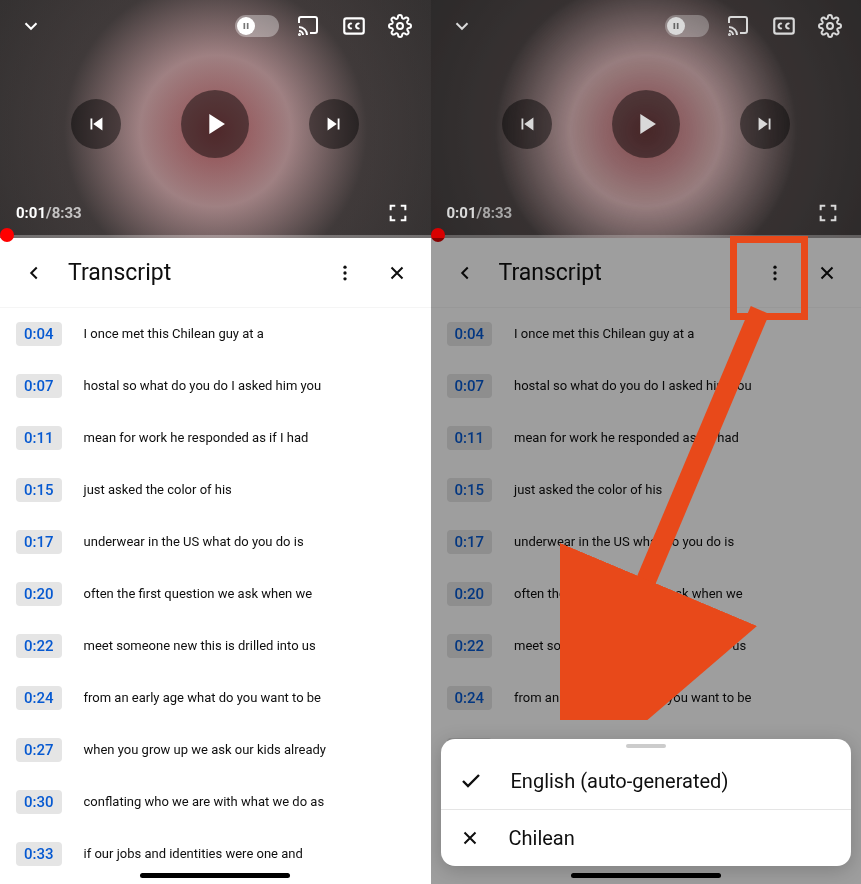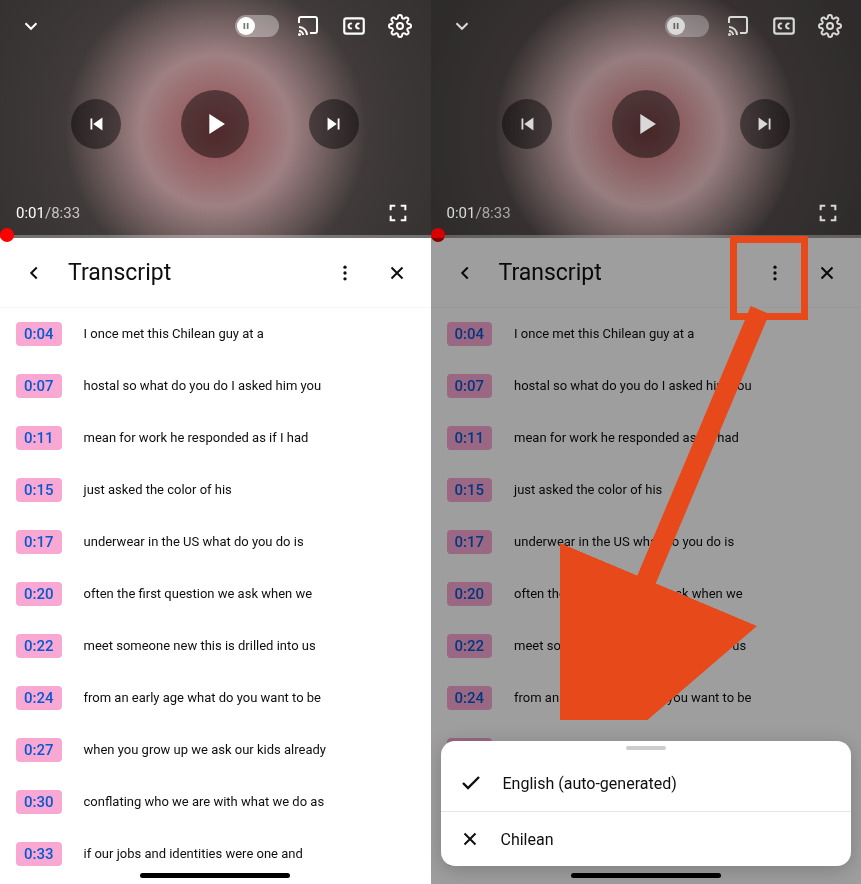--- a/index.html
+++ b/index.html
@@ -90,21 +90,21 @@
   .ctrl-circle svg { fill: #fff; }
   .bottom-bar {
     position: absolute;
     bottom: 8px;
     left: 0;
     right: 0;
     padding: 0 16px;
     display: flex;
     align-items: center;
     font-size: 15px;
-    font-weight: 400;
+    font-weight: 700;
   }
   .time-cur { color: #fff; }
   .time-sep, .time-dur { color: rgba(255,255,255,0.7); }
   .progress-track {
     position: absolute;
     bottom: 0;
     left: 0;
     right: 0;
     height: 3px;
     background: rgba(255,255,255,0.3);
@@ -144,21 +144,21 @@
     overflow: hidden;
   }
   .t-row {
     display: flex;
     align-items: center;
     padding: 13px 16px;
     gap: 22px;
     min-height: 52px;
   }
   .t-time {
-    background: #f9a8d4;
+    background: #e5e5e5;
     color: #0659d1;
     font-size: 15px;
     font-weight: 500;
     padding: 3px 8px;
     border-radius: 4px;
     min-width: 44px;
     text-align: center;
     flex-shrink: 0;
   }
   .t-text {
@@ -210,22 +210,22 @@
   .sheet-grab div {
     width: 40px;
     height: 4px;
     border-radius: 2px;
     background: #ccc;
   }
   .sheet-item {
     display: flex;
     align-items: center;
     padding: 16px 18px;
-    gap: 20px;
-    font-size: 16px;
+    gap: 28px;
+    font-size: 20px;
     color: #0f0f0f;
   }
   .sheet-div {
     height: 1px;
     background: #e5e5e5;
   }
 
   
   .highlight-box {
     position: absolute;

